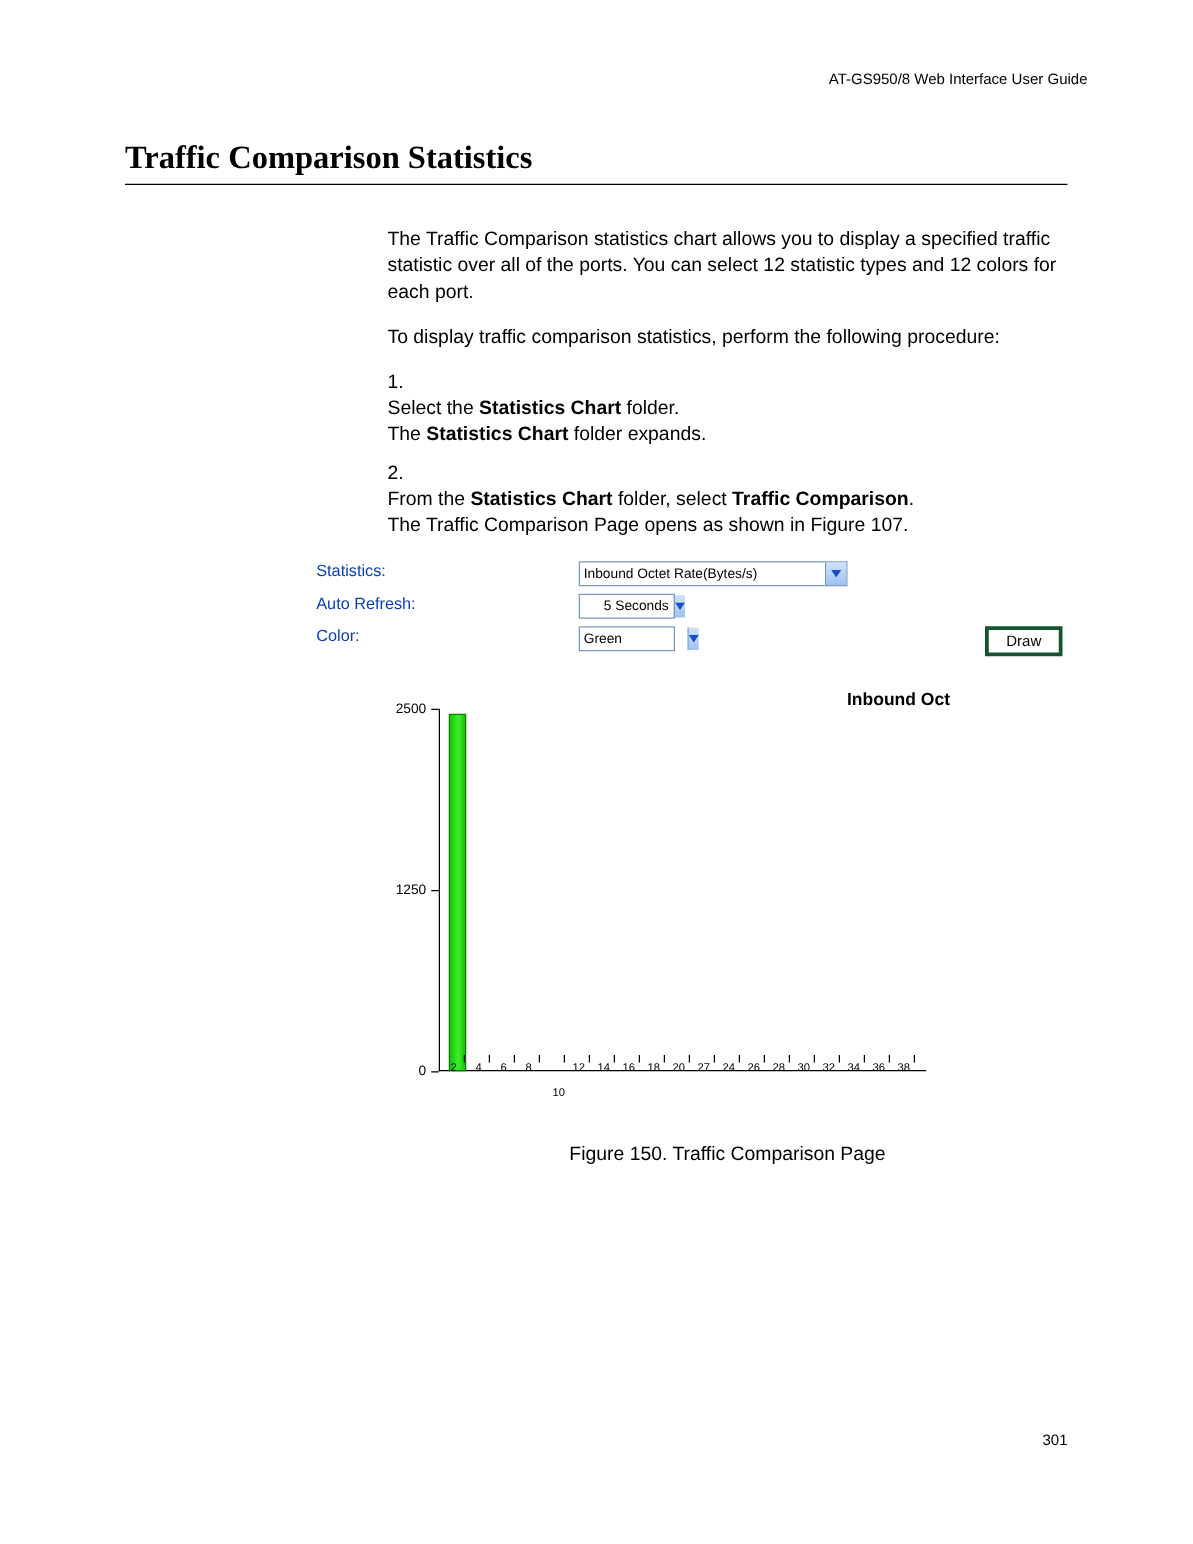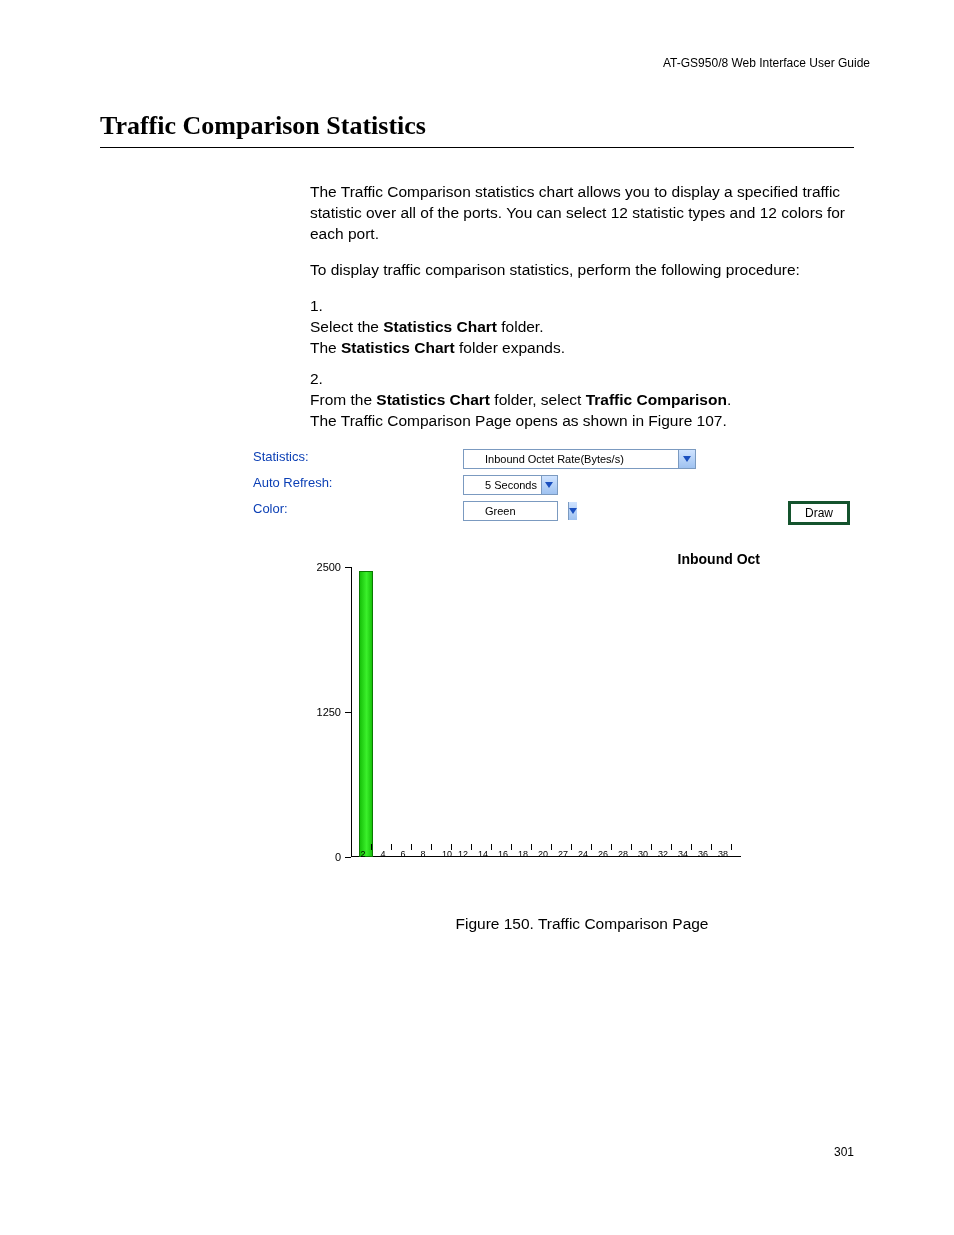--- a/index.html
+++ b/index.html
@@ -72,38 +72,38 @@
   }
   .form-row { height: 26px; display: flex; align-items: flex-start; }
   .form-label { color: #0b3fb5; width: 210px; font-size: 13px; }
   .select {
     display: inline-flex;
     align-items: center;
     border: 1px solid #7b9ac0;
     background: #fff;
     height: 18px;
     font-size: 11px;
-    padding: 0 0 0 21px;
+    padding: 0 0 0 3px;
   }
   .select .sel-text { white-space: nowrap; }
   .select .arrow {
     width: 16px;
     height: 100%;
     margin-left: 4px;
     background: linear-gradient(#cfe3ff, #9fc2f0);
     border-left: 1px solid #7b9ac0;
     display: flex;
     align-items: center;
     justify-content: center;
   }
   .select .arrow svg { display: block; }
   .sel-stat { width: 210px; }
   .sel-stat .sel-text { flex: 1; }
   .sel-refresh { width: 72px; }
-  .sel-refresh .sel-text { flex: 1; }
+  .sel-refresh .sel-text { flex: 1; margin-left: 16px; }
   .sel-color { width: 72px; gap: 48px; }
   .sel-color .sel-text { flex: 1; }
   .draw-btn {
     display: inline-flex;
     align-items: center;
     justify-content: center;
     border: 3px solid #14532d;
     height: 18px;
     width: 56px;
     font-size: 12px;
@@ -291,21 +291,21 @@
       <div class="xticks" id="xticks">
           <div class="xtick" style="left: 20px;"></div>
           <div class="xlabel" style="left: 12px;">2</div>
           <div class="xtick" style="left: 40px;"></div>
           <div class="xlabel" style="left: 32px;">4</div>
           <div class="xtick" style="left: 60px;"></div>
           <div class="xlabel" style="left: 52px;">6</div>
           <div class="xtick" style="left: 80px;"></div>
           <div class="xlabel" style="left: 72px;">8</div>
           <div class="xtick" style="left: 100px;"></div>
-          <div class="xlabel" style="left: 96px;">10</div>
+          <div class="xlabel" style="left: 96px; margin-top: 20px;">10</div>
           <div class="xtick" style="left: 120px;"></div>
           <div class="xlabel" style="left: 112px;">12</div>
           <div class="xtick" style="left: 140px;"></div>
           <div class="xlabel" style="left: 132px;">14</div>
           <div class="xtick" style="left: 160px;"></div>
           <div class="xlabel" style="left: 152px;">16</div>
           <div class="xtick" style="left: 180px;"></div>
           <div class="xlabel" style="left: 172px;">18</div>
           <div class="xtick" style="left: 200px;"></div>
           <div class="xlabel" style="left: 192px;">20</div>

